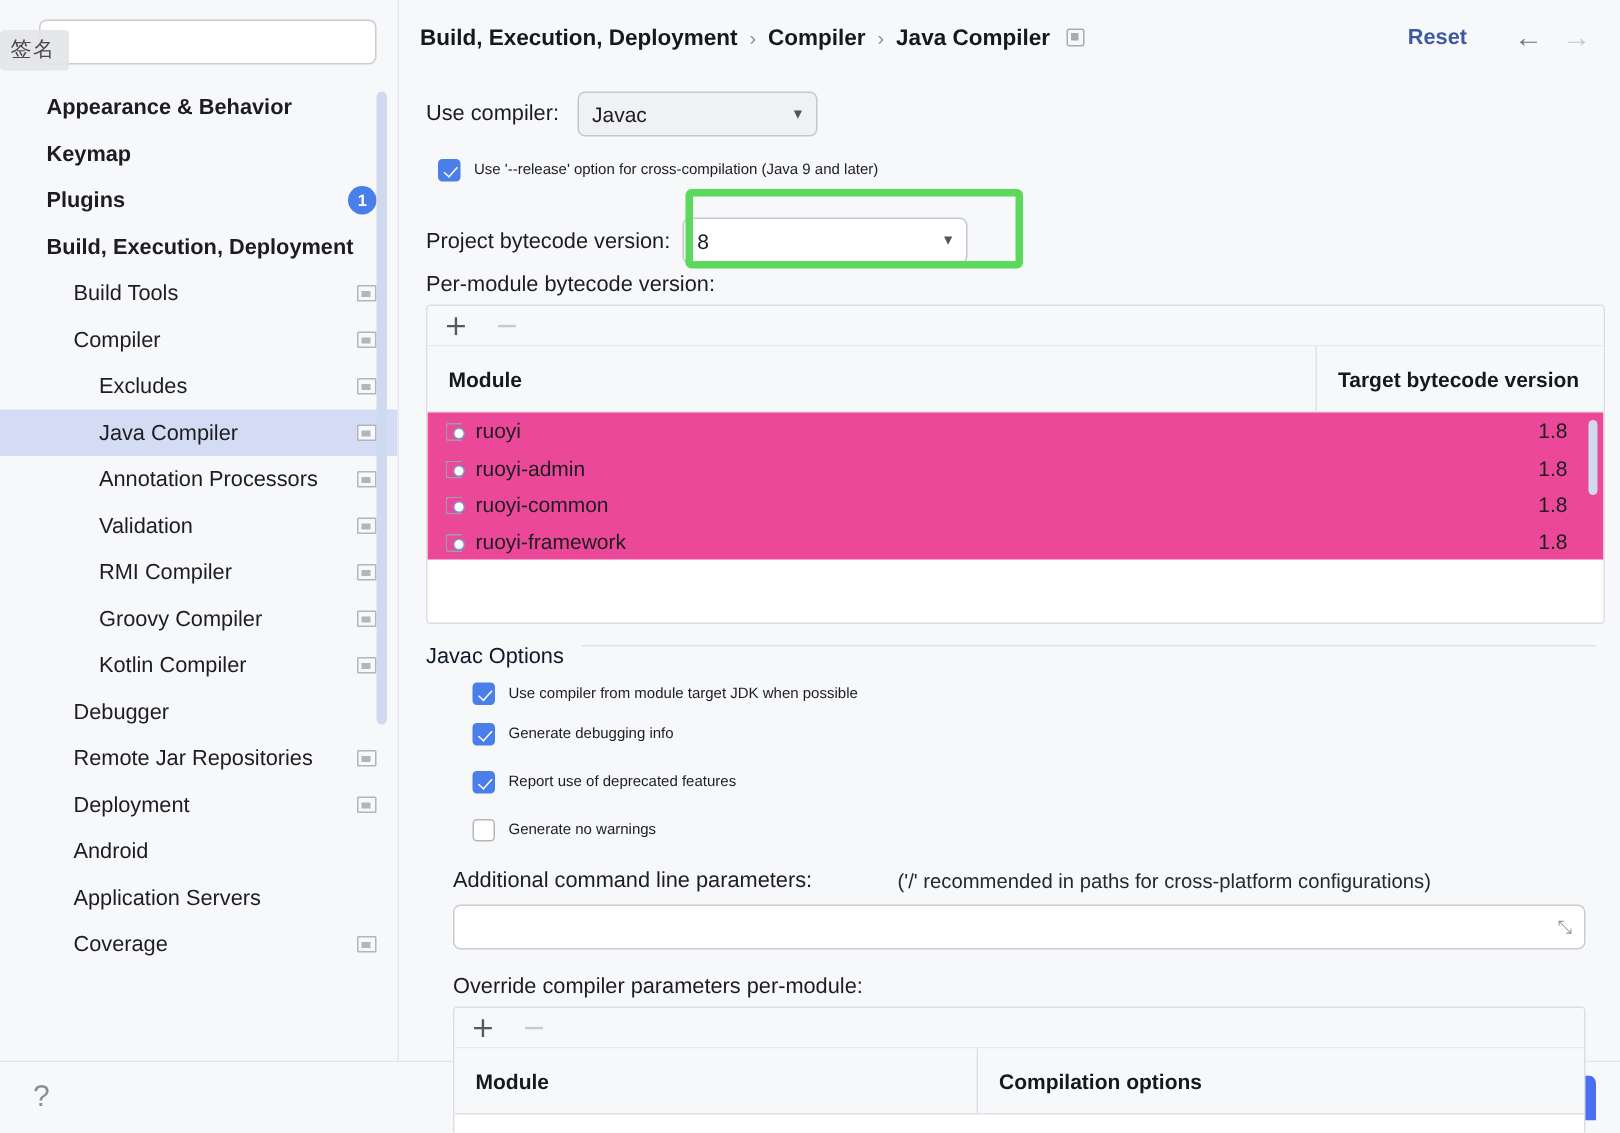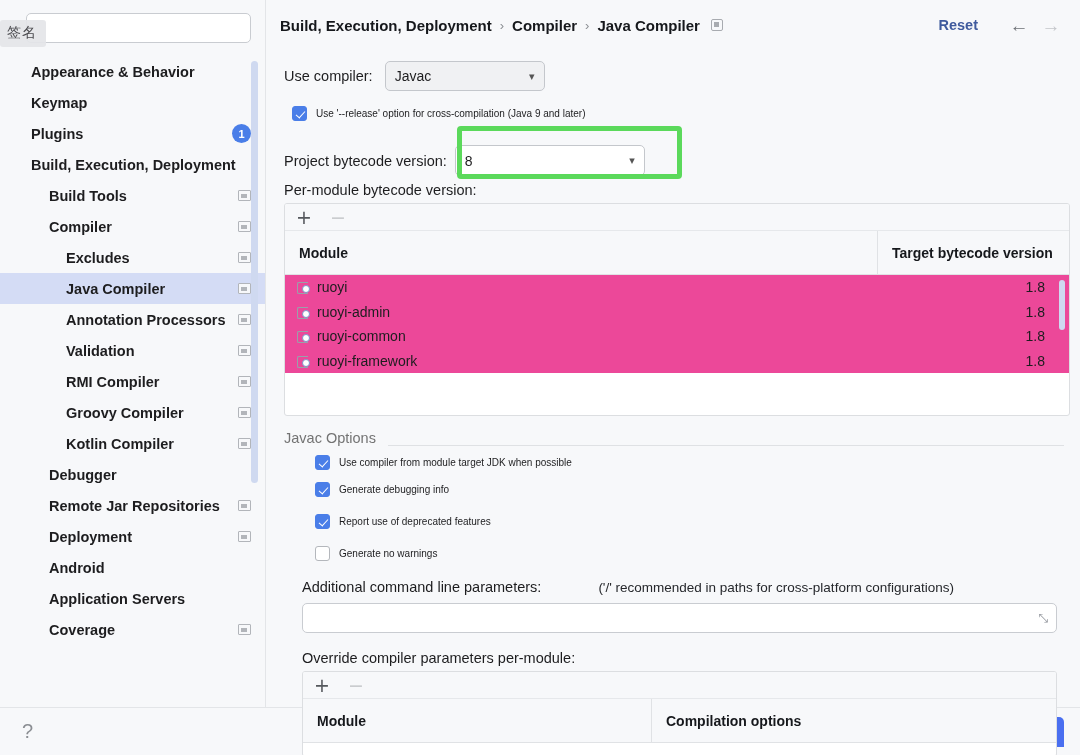--- a/index.html
+++ b/index.html
@@ -52,22 +52,22 @@
     align-items: center;
     height: 31px;
     font-size: 14.5px;
     color: #1d1d1f;
     padding-right: 14px;
     cursor: default;
     white-space: nowrap;
   }
   .nav-item .nav-label { flex: 1; }
   .nav-item.level0 { padding-left: 31px; font-weight: bold; }
-  .nav-item.level1 { padding-left: 49px; font-weight: bold; }
-  .nav-item.level2 { padding-left: 66px; font-weight: bold; }
+  .nav-item.level1 { padding-left: 49px; font-weight: normal; }
+  .nav-item.level2 { padding-left: 66px; font-weight: normal; }
   .nav-item.selected { background: #d4dcf5; }
   .nav-gear {
     width: 13px; height: 11px;
     border: 1.4px solid #b2b5ba;
     border-radius: 1px;
     position: relative;
     flex: 0 0 auto;
     margin-left: 6px;
     background: #f7f8fa;
   }
@@ -307,23 +307,23 @@
   .tbl-sb {
     position: absolute;
     right: 4px;
     width: 6px;
     border-radius: 3px;
     background: #cfd9f0;
   }
 
   .section-hdr {
     display: flex;
-    align-items: flex-end;
+    align-items: flex-start;
     font-size: 14.5px;
-    color: #737373;
+    color: #0f172a;
   }
   .section-line {
     flex: 1;
     height: 1px;
     background: #dfe1e4;
     margin-left: 12px;
   }
   .text-input {
     height: 30px;
     background: #ffffff;

